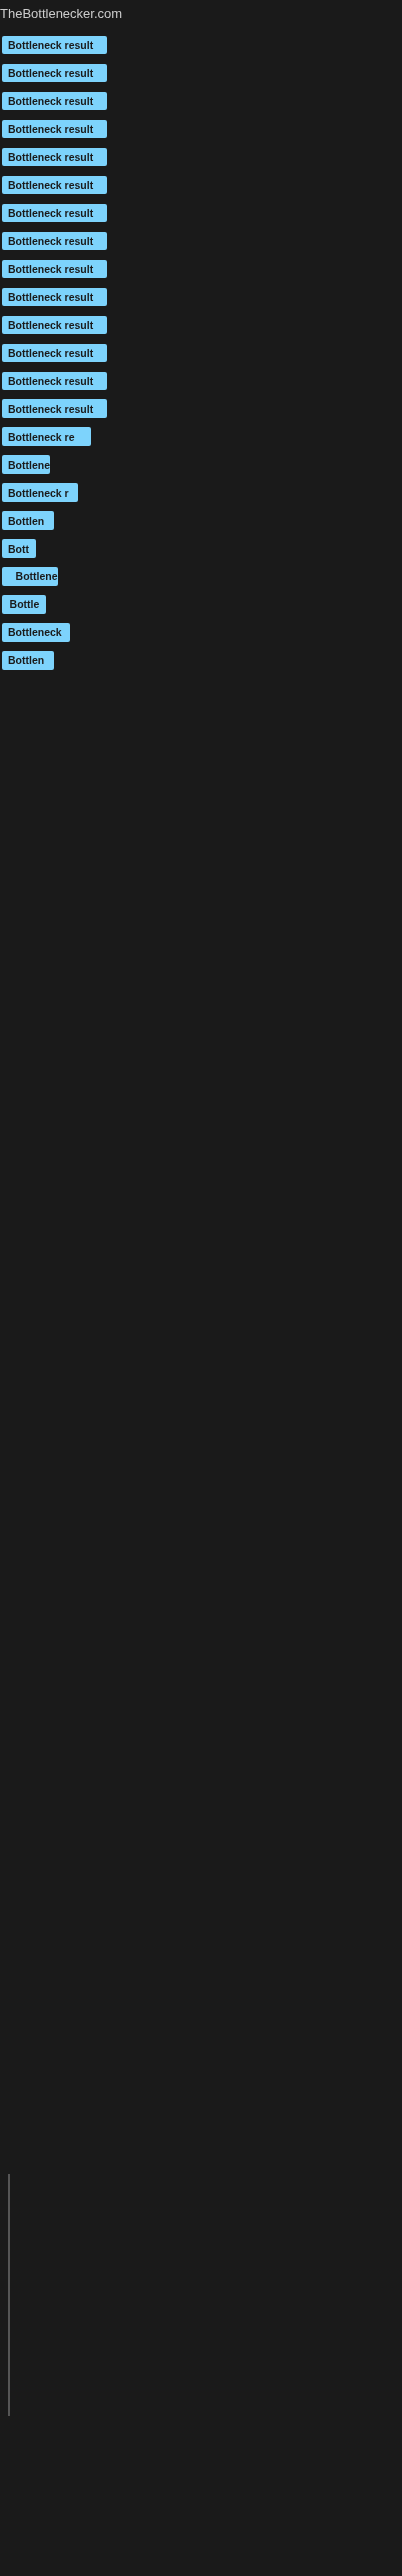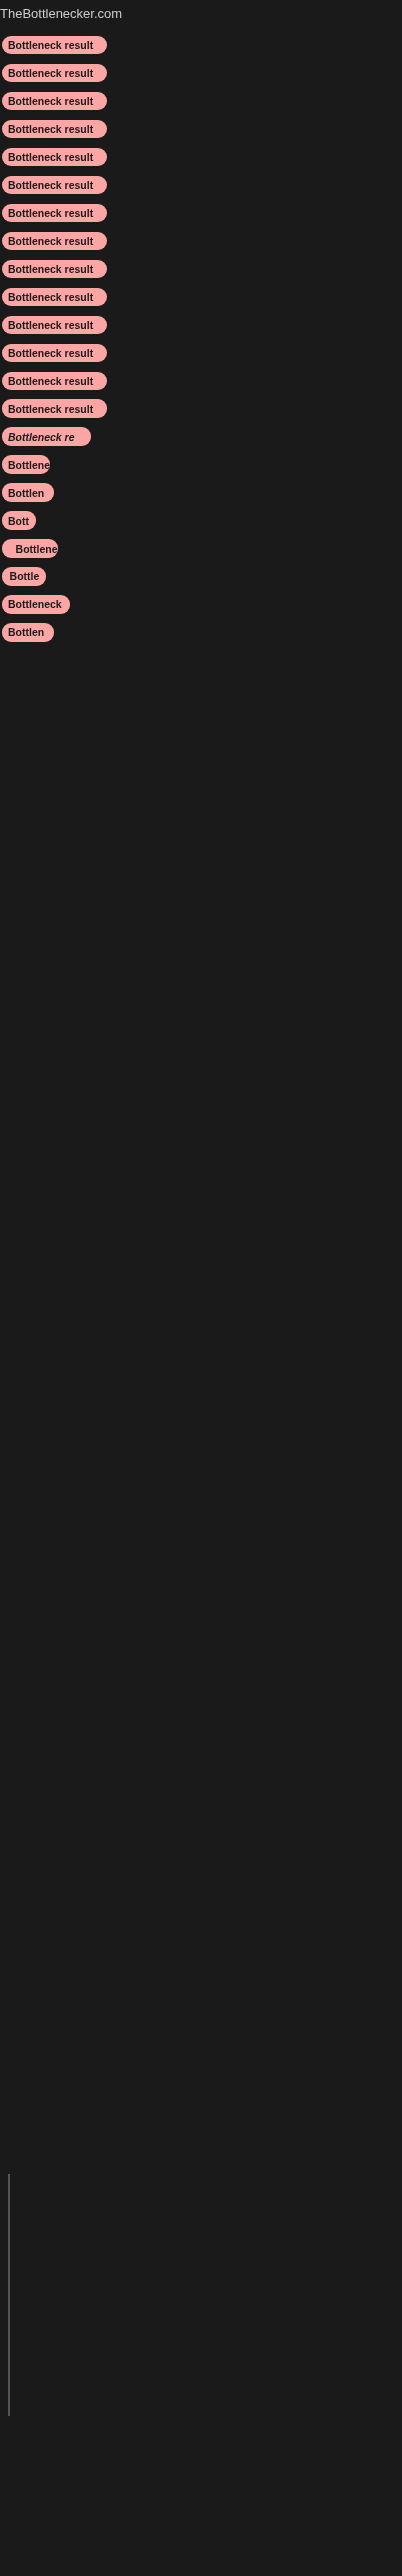--- a/index.html
+++ b/index.html
@@ -15,26 +15,26 @@
       position: relative;
     }
     .site-title {
       color: #cccccc;
       font-size: 13px;
       padding: 6.4px 0 9.7px 0;
       font-weight: normal;
     }
     .bottleneck-bar {
       display: inline-block;
-      background-color: #fca5a5;
+      background-color: #7dd3fc;
       color: #1a1a1a;
       font-size: 10.5px;
       font-weight: 600;
       padding: 3.2px 6.4px;
-      border-radius: 9px;
+      border-radius: 2px;
       white-space: nowrap;
       overflow: hidden;
     }
     .row {
       padding: 4.8px 1.6px 4.8px 1.6px;
       display: flex;
       align-items: center;
     }
     .vertical-line {
       position: absolute;
@@ -87,24 +87,27 @@
     <div class="row">
       <span class="bottleneck-bar" style="max-width: 105px; width: 105px;">Bottleneck result</span>
     </div>
     <div class="row">
       <span class="bottleneck-bar" style="max-width: 105px; width: 105px;">Bottleneck result</span>
     </div>
     <div class="row">
       <span class="bottleneck-bar" style="max-width: 105px; width: 105px;">Bottleneck result</span>
     </div>
     <div class="row">
-      <span class="bottleneck-bar" style="max-width: 89px; width: 89px; font-style: italic;">Bottleneck re</span>
+      <span class="bottleneck-bar" style="max-width: 89px; width: 89px;">Bottleneck re</span>
     </div>
     <div class="row">
       <span class="bottleneck-bar" style="max-width: 64px; width: 48px;">Bottlenec</span>
+    </div>
+    <div class="row">
+      <span class="bottleneck-bar" style="max-width: 76px; width: 76px;">Bottleneck r</span>
     </div>
     <div class="row">
       <span class="bottleneck-bar" style="max-width: 52px; width: 52px;">Bottlen</span>
     </div>
     <div class="row">
       <span class="bottleneck-bar" style="max-width: 34px; width: 34px;">Bott</span>
     </div>
     <div class="row">
       <span class="bottleneck-bar" style="max-width: 56px; width: 56px; padding-left: 14px;">Bottlene</span>
     </div>

